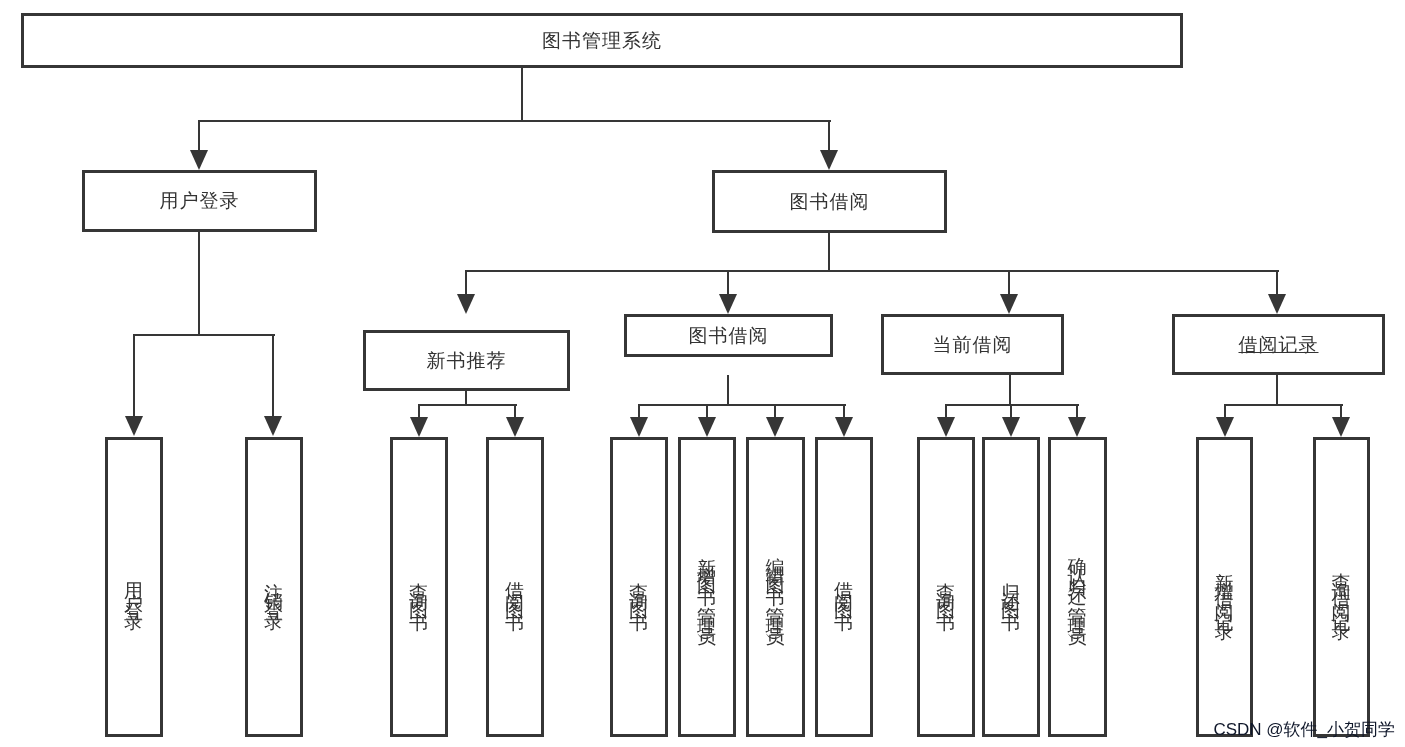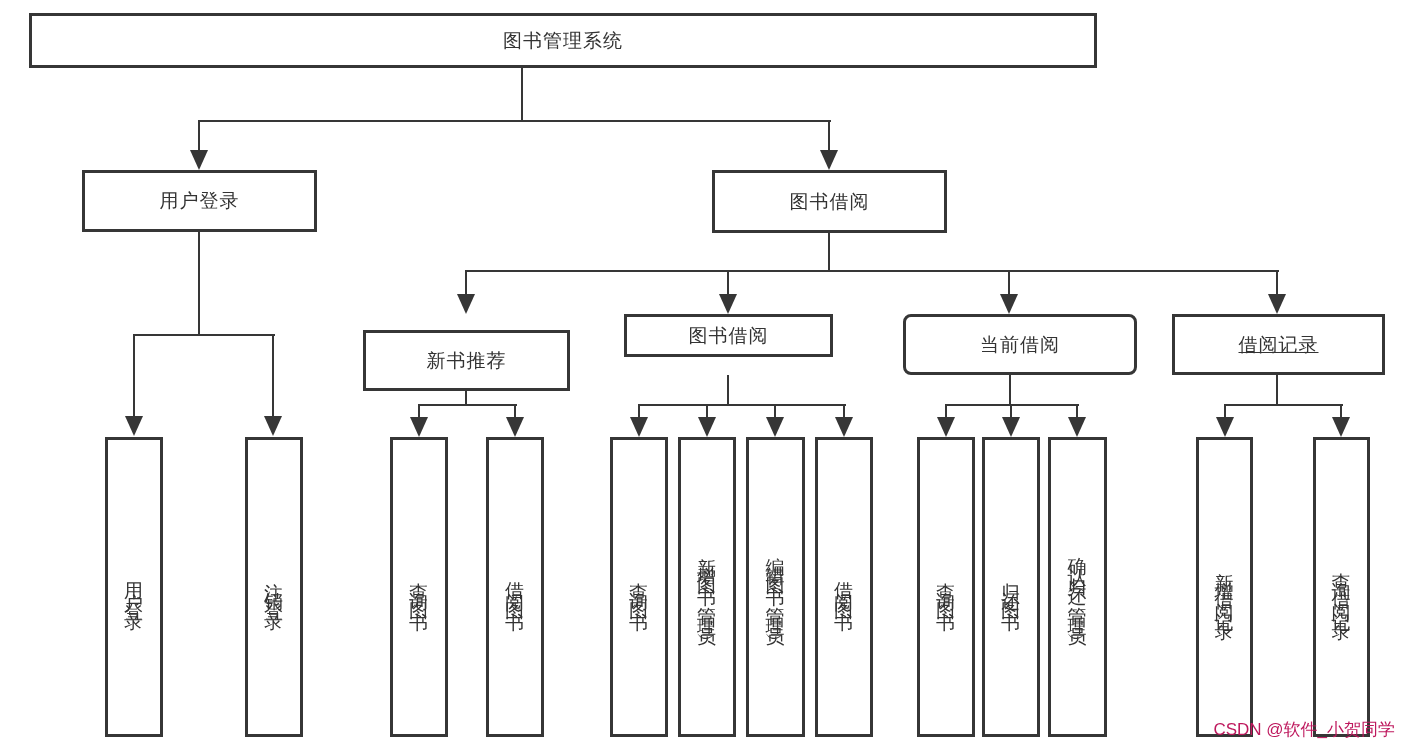--- a/index.html
+++ b/index.html
@@ -34,21 +34,21 @@
     position:absolute;
     width:0; height:0;
     border-left:9px solid transparent;
     border-right:9px solid transparent;
     border-top:20px solid #363636;
   }
   .watermark {
     position:absolute;
     right:10px; bottom:6px;
     font-size:17px;
-    color:#be185d;
+    color:#0f172a;
     white-space:nowrap;
     margin-top:24px;
   }
 </style>
 </head>
 <body>
 
 <div class="canvas">
 
   <div class="ln" style="left:521px; top:68px; width:2px; height:54px;"></div>
@@ -103,41 +103,41 @@
   <div class="ln" style="left:1076px; top:404px; width:2px; height:14px;"></div>
   <div class="tri" style="left:1068px; top:417px;"></div>
 
   <div class="ln" style="left:1276px; top:375px; width:2px; height:31px;"></div>
   <div class="ln" style="left:1224px; top:404px; width:119px; height:2px;"></div>
   <div class="ln" style="left:1224px; top:404px; width:2px; height:14px;"></div>
   <div class="tri" style="left:1216px; top:417px;"></div>
   <div class="ln" style="left:1340px; top:404px; width:2px; height:14px;"></div>
   <div class="tri" style="left:1332px; top:417px;"></div>
 
-  <div class="box" style="left:21px; top:13px; width:1068px; height:55px;margin-left:8px;">
+  <div class="box" style="left:21px; top:13px; width:1162px; height:55px;">
     <span class="hlabel">图书管理系统</span>
   </div>
 
   <div class="box" style="left:82px; top:170px; width:235px; height:62px;">
     <span class="hlabel">用户登录</span>
   </div>
 
   <div class="box" style="left:712px; top:170px; width:235px; height:63px;">
     <span class="hlabel">图书借阅</span>
   </div>
 
   <div class="box" style="left:363px; top:314px; width:207px; height:61px;margin-top:16px;">
     <span class="hlabel">新书推荐</span>
   </div>
 
   <div class="box" style="left:624px; top:314px; width:209px; height:43px;">
     <span class="hlabel">图书借阅</span>
   </div>
 
-  <div class="box" style="left:903px; top:314px; width:234px; height:61px;border-radius:8px;">
+  <div class="box" style="left:881px; top:314px; width:183px; height:61px;">
     <span class="hlabel">当前借阅</span>
   </div>
 
   <div class="box" style="left:1172px; top:314px; width:213px; height:61px;text-decoration:underline;">
     <span class="hlabel">借阅记录</span>
   </div>
 
   <div class="box" style="left:105px; top:437px; width:58px; height:300px;">
     <span class="vtext">用户登录</span>
   </div>

